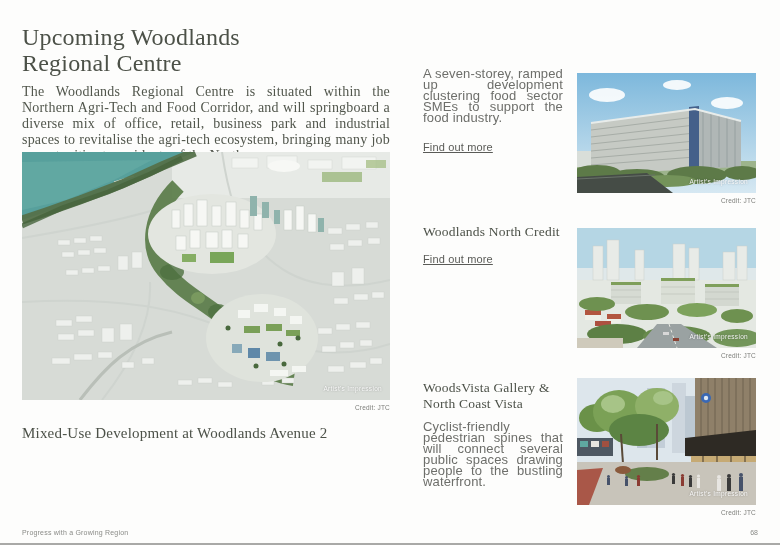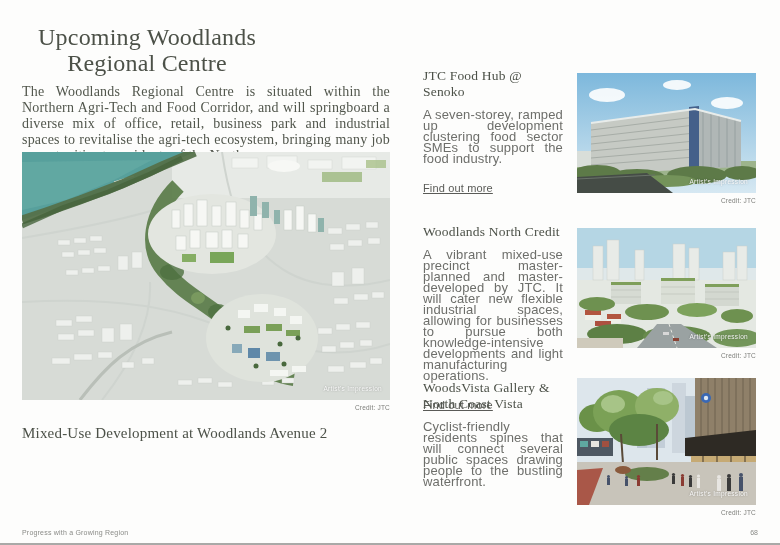--- a/index.html
+++ b/index.html
@@ -5,21 +5,21 @@
   html,body{margin:0;padding:0;background:#ffffff;}
   .page{
     position:relative;width:780px;height:545px;background:#fdfdfc;overflow:hidden;
     font-family:"Liberation Sans","DejaVu Sans",sans-serif;
   }
   .serif{font-family:"Liberation Serif","DejaVu Serif",serif;}
 
   
   .page-title{
     position:absolute;left:22px;top:8px;width:250px;
-    font-size:24px;line-height:26px;font-weight:400;color:#4c5148;letter-spacing:.2px;text-align:center;
+    font-size:24px;line-height:26px;font-weight:400;color:#4c5148;letter-spacing:.2px;
   }
   .intro{
     position:absolute;left:22px;top:70px;width:368px;
     font-size:14px;line-height:16px;color:#51564c;text-align:justify;letter-spacing:.2px;
   }
   .main-figure{position:absolute;left:22px;top:152px;width:368px;}
   .imgbox{position:relative;overflow:hidden;background:#d7dbd6;}
   .imgbox svg{display:block;}
   .watermark{
     position:absolute;right:8px;bottom:8px;
@@ -211,21 +211,20 @@
         </g>
       </svg>
       <div class="watermark">Artist's Impression</div>
     </div>
     <div class="credit">Credit: JTC</div>
   </figure>
 
   <h2 class="feature-heading serif">Mixed-Use Development at Woodlands Avenue 2</h2>
 
   <div class="section-text" style="top:68px">
-    <h2 class="serif">JTC Food Hub @ Senoko</h2>
     <p>A seven-storey, ramped up development clustering food sector SMEs to support the food industry.</p>
     <span class="find-link">Find out more</span>
   </div>
   <figure class="side-figure" style="top:73px;margin:0">
     <div class="imgbox" style="width:179px;height:120px">
       <svg width="179" height="120" viewBox="0 0 179 120" preserveAspectRatio="none">
         <defs>
           <linearGradient id="sky1" x1="0" y1="0" x2="0" y2="1">
             <stop offset="0" stop-color="#7db8dc"></stop>
               <stop offset="1" stop-color="#d6e8f2"></stop>
@@ -270,21 +269,20 @@
         <polygon points="0,104 70,100 96,120 0,120" fill="#454c46"></polygon>
         <line x1="0" y1="106" x2="78" y2="102" stroke="#6a736a" stroke-width="1"></line>
       </svg>
       <div class="watermark">Artist's Impression</div>
     </div>
     <div class="credit">Credit: JTC</div>
   </figure>
 
   <div class="section-text" style="top:224px">
     <h2 class="serif">Woodlands North Credit</h2>
-    <p>A vibrant mixed-use precinct master-planned and master-developed by JTC. It will cater new flexible industrial spaces, allowing for businesses to pursue both knowledge-intensive developments and light manufacturing operations.</p>
     <span class="find-link">Find out more</span>
   </div>
   <figure class="side-figure" style="top:228px;margin:0">
     <div class="imgbox" style="width:179px;height:120px">
       <svg width="179" height="120" viewBox="0 0 179 120" preserveAspectRatio="none">
         <rect width="179" height="120" fill="#e4e8e2"></rect>
         <rect width="179" height="48" fill="#b5d6e4"></rect>
         <rect y="40" width="179" height="12" fill="#dfe8ea"></rect>
         <g fill="#e8ebe7" stroke="#c9cfc9" stroke-width=".5">
           <rect x="16" y="18" width="10" height="34"></rect>
@@ -340,21 +338,21 @@
         <rect x="96" y="110" width="6" height="3" fill="#8a4436"></rect>
         <rect x="0" y="110" width="46" height="10" fill="#cfcabb"></rect>
       </svg>
       <div class="watermark">Artist's Impression</div>
     </div>
     <div class="credit">Credit: JTC</div>
   </figure>
 
   <div class="section-text" style="top:380px">
     <h2 class="serif">WoodsVista Gallery &amp; North Coast Vista</h2>
-    <p>Cyclist-friendly residents spines that will connect several public spaces drawing people to the bustling waterfront.</p>
+    <p>Cyclist-friendly pedestrian spines that will connect several public spaces drawing people to the bustling waterfront.</p>
   </div>
   <figure class="side-figure" style="top:378px;margin:0">
     <div class="imgbox" style="width:179px;height:127px">
       <svg width="179" height="127" viewBox="0 0 179 127" preserveAspectRatio="none">
         <rect width="179" height="127" fill="#dde6ec"></rect>
         <g>
           <rect x="60" y="20" width="12" height="50" fill="#b9c6d0"></rect>
           <rect x="70" y="10" width="18" height="60" fill="#c3ced8"></rect>
           <rect x="95" y="5" width="14" height="70" fill="#cdd6de"></rect>
           <rect x="108" y="18" width="10" height="55" fill="#bcc8d2"></rect>

